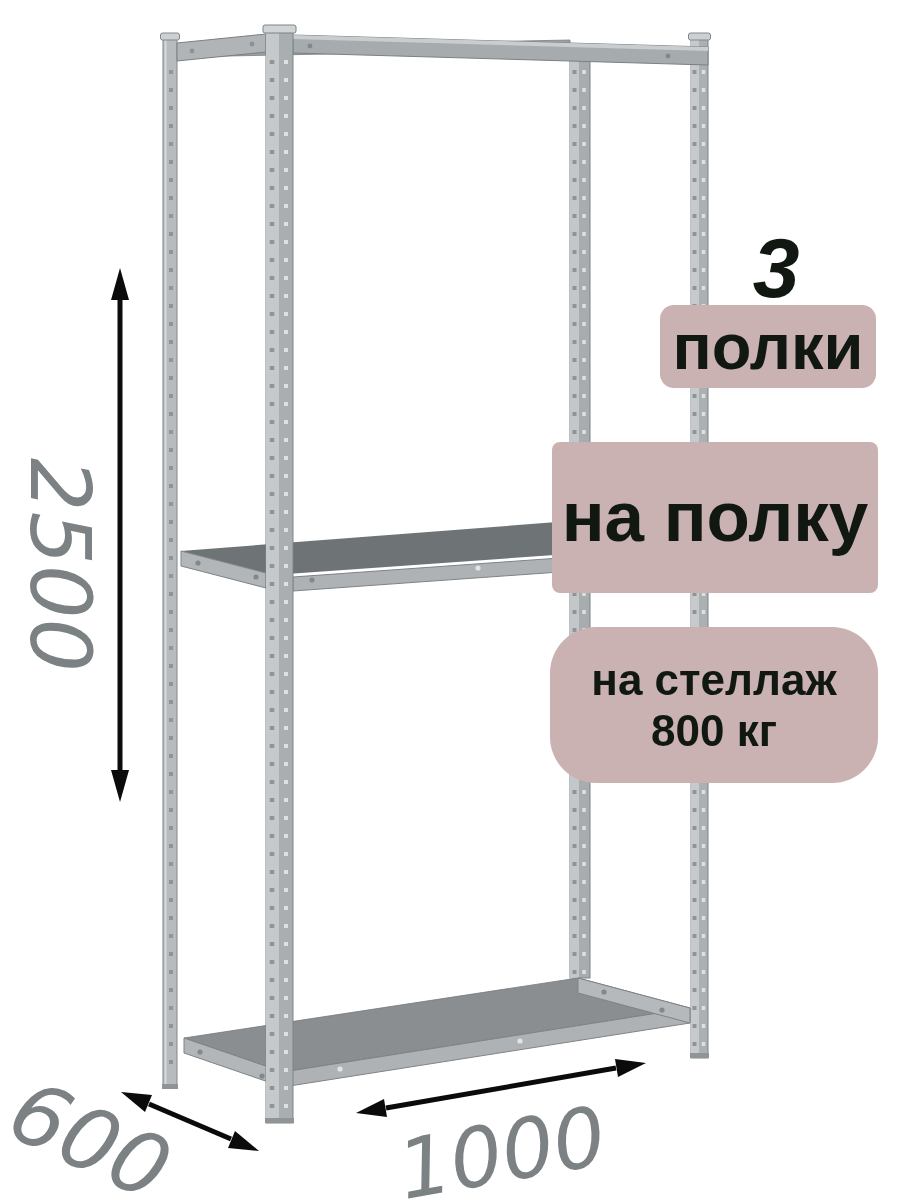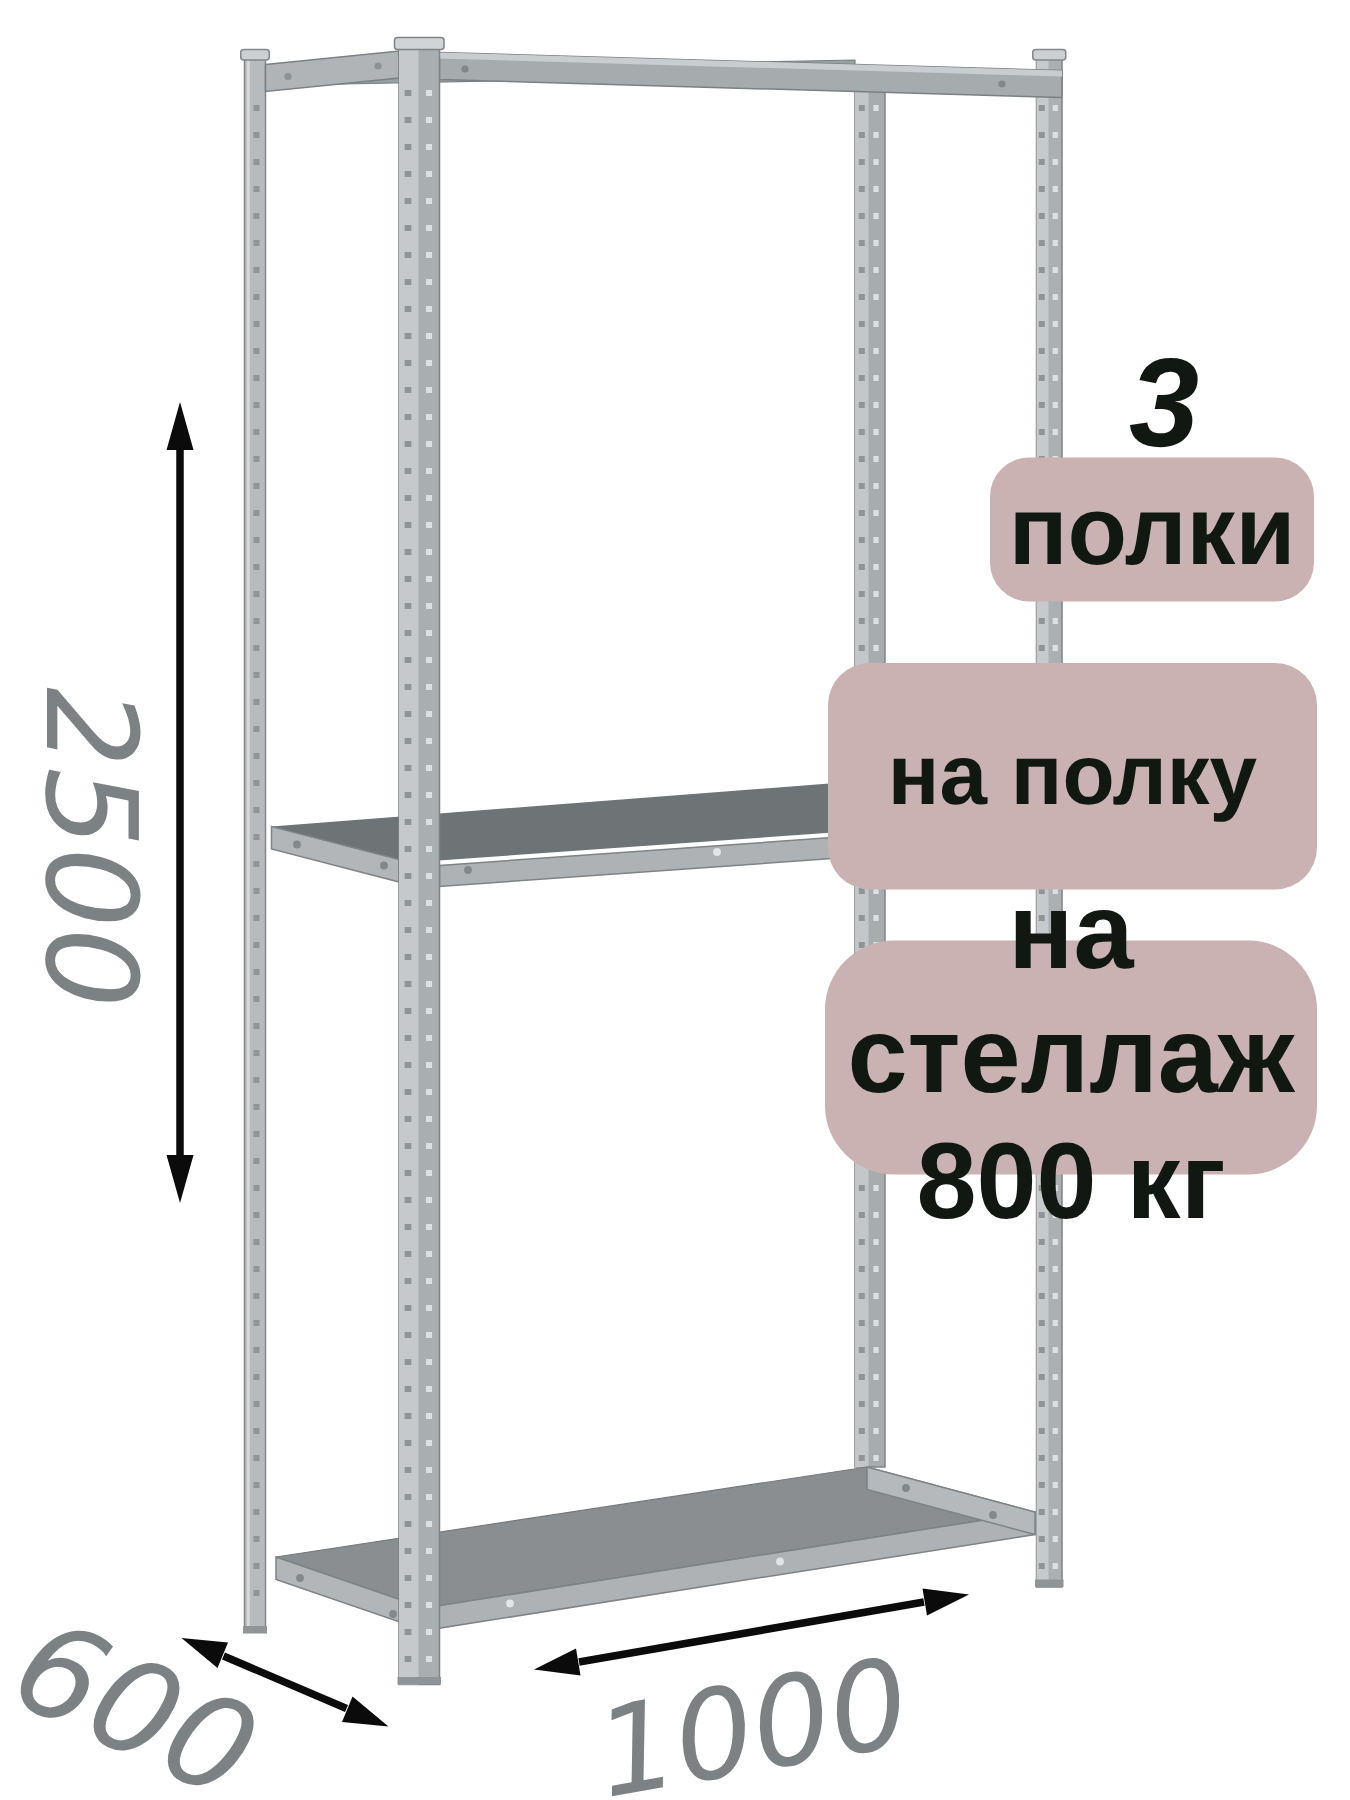--- a/index.html
+++ b/index.html
@@ -32,23 +32,23 @@
   }
 
   .badge{
     position:absolute;
     background:var(--badge-bg,#c9b2b1);
     color:var(--badge-text,#111812);
     display:flex;flex-direction:column;align-items:center;justify-content:center;
     font-weight:bold;text-align:center;
     font-family:"Liberation Sans",sans-serif;
   }
-  .badge-shelves{left:660px;top:305px;width:216px;height:96px;border-radius:26px;font-size:65px;}
-  .badge-per-shelf{left:552px;top:442px;width:326px;height:151px;border-radius:28px;font-size:57px;line-height:1.14;}
-  .badge-per-rack{left:550px;top:627px;width:328px;height:156px;border-radius:46px;font-size:72px;line-height:1.16;}
+  .badge-shelves{left:660px;top:305px;width:216px;height:83px;border-radius:14px;font-size:65px;}
+  .badge-per-shelf{left:552px;top:442px;width:326px;height:151px;border-radius:8px;font-size:71px;line-height:1.14;}
+  .badge-per-rack{left:550px;top:627px;width:328px;height:156px;border-radius:46px;font-size:44px;line-height:1.16;}
   .count-number{
     position:absolute;left:741px;top:220px;width:70px;height:90px;
     color:var(--badge-text,#111812);
     font-size:84px;font-weight:bold;font-style:italic;text-align:center;
     font-family:"Liberation Sans",sans-serif;
   }
 </style>
 </head>
 <body>
 

